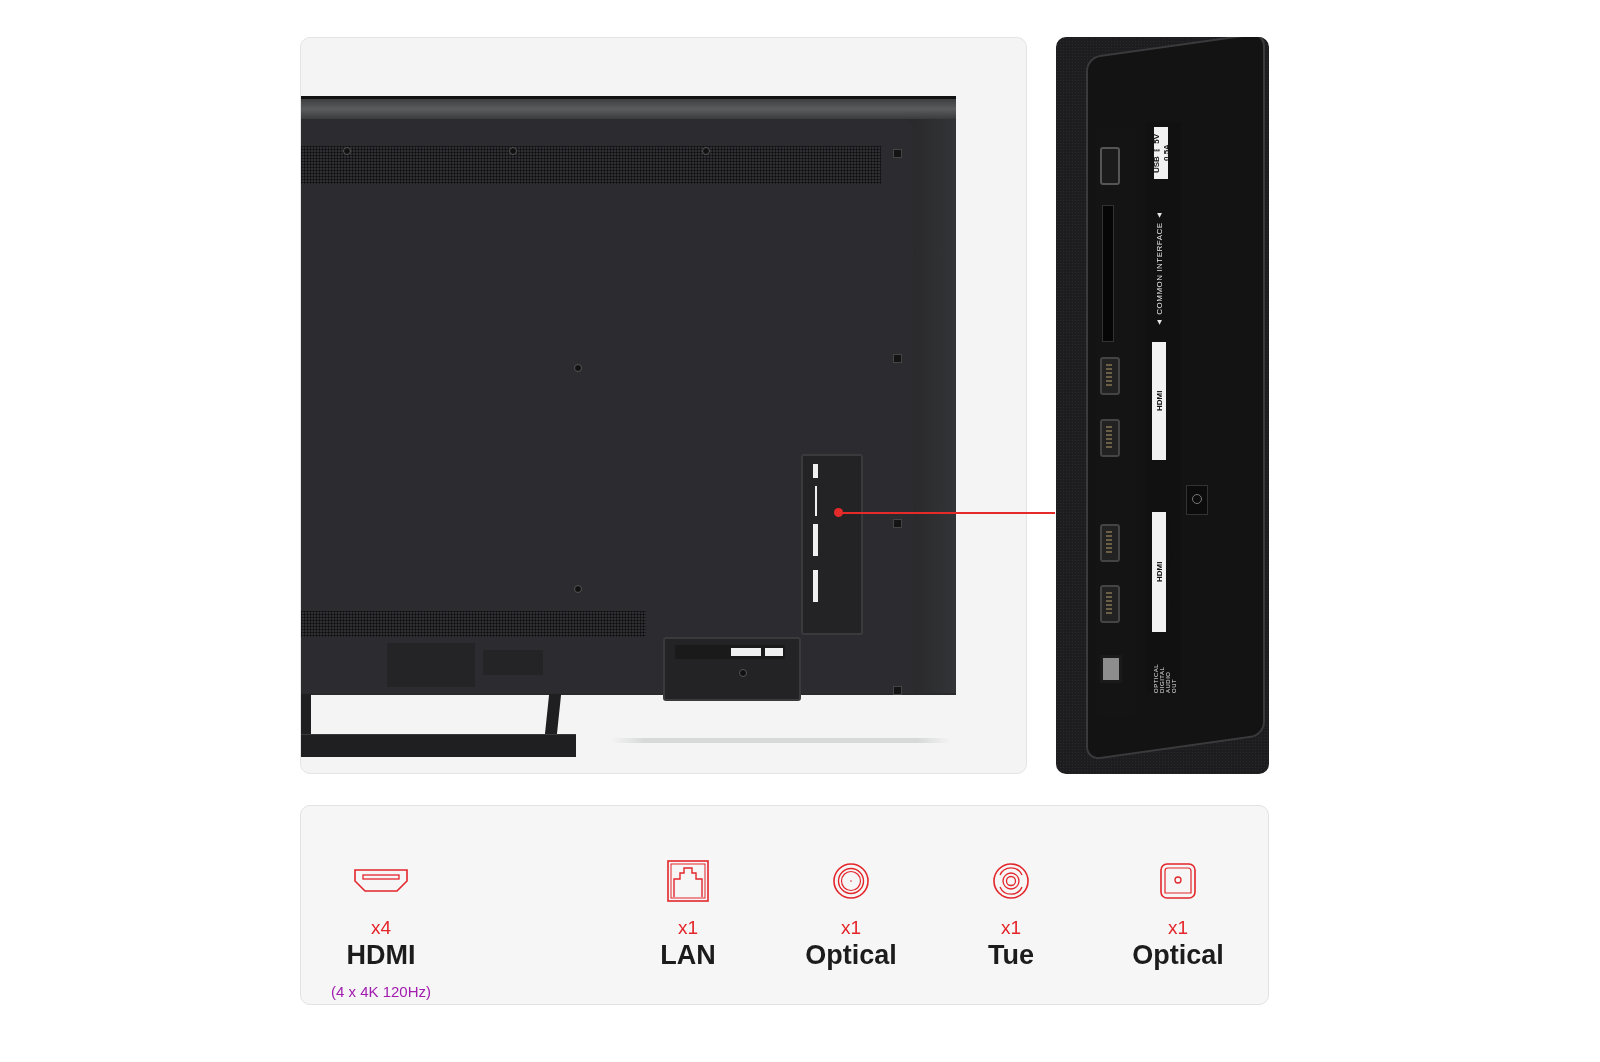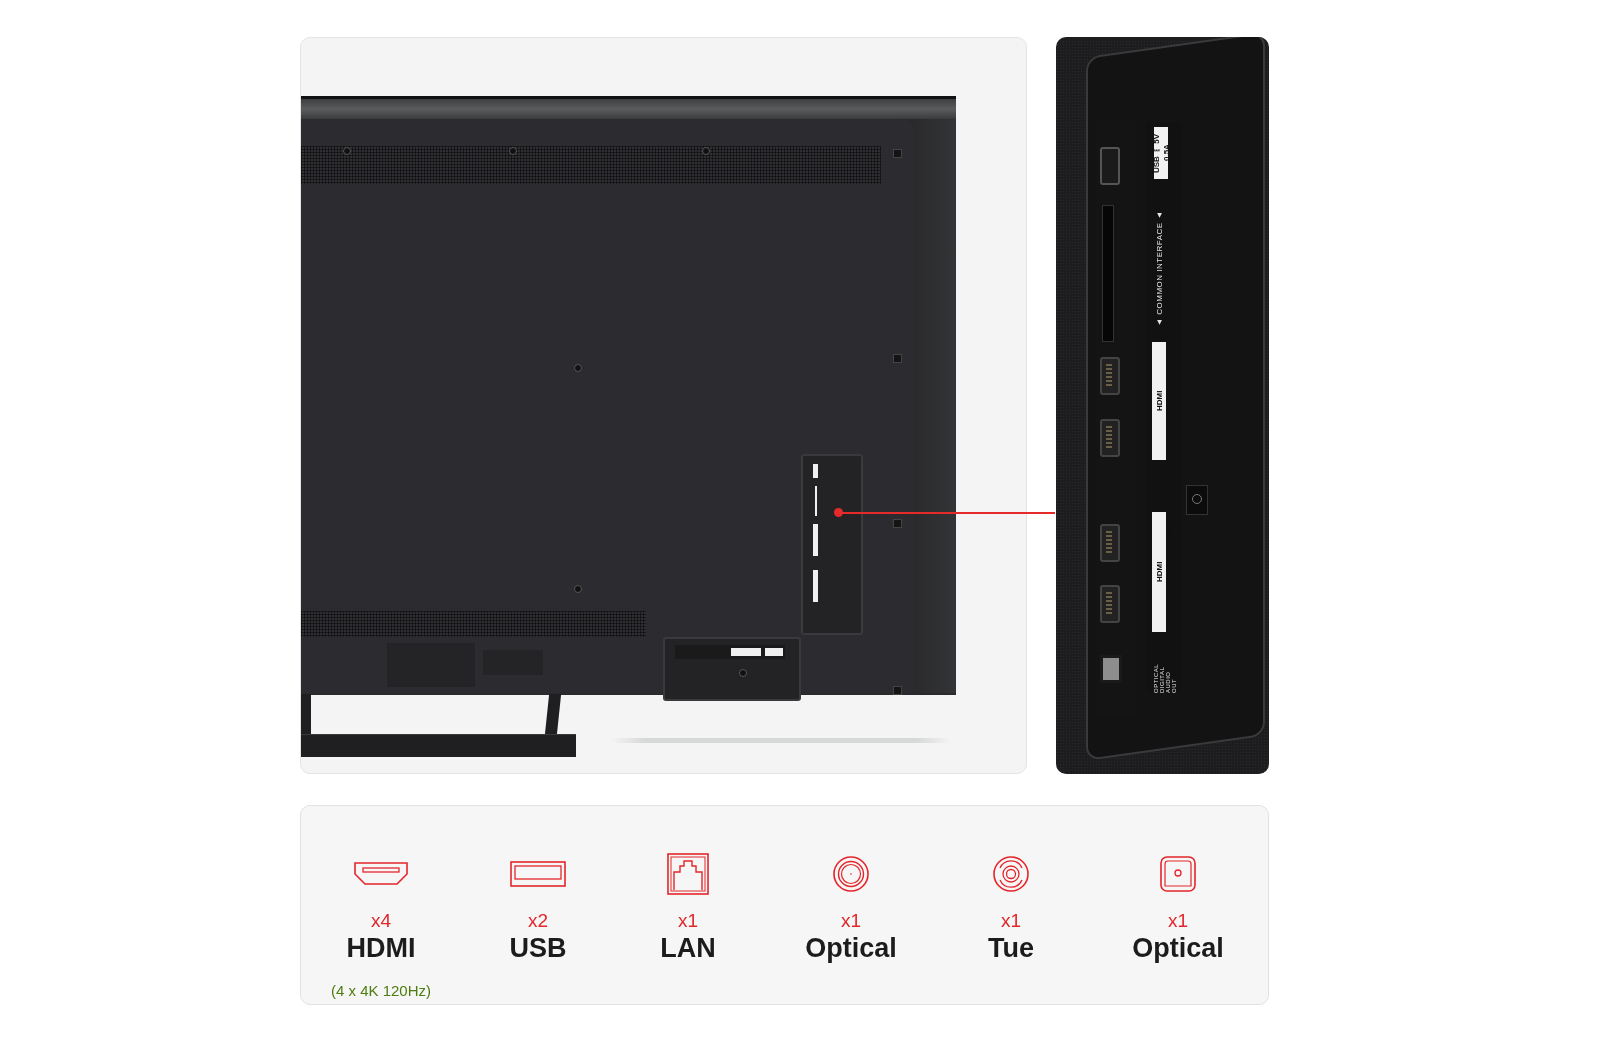--- a/index.html
+++ b/index.html
@@ -36,26 +36,26 @@
   .vtext{position:absolute;color:#e6e6e6;font-size:8px;writing-mode:vertical-rl;transform:rotate(180deg);font-family:"Liberation Sans",sans-serif;letter-spacing:0.5px;}
   .hdmi-port{position:absolute;left:44px;width:16px;height:34px;border:2px solid #444;background:#222;border-radius:3px;}
   .hdmi-port::after{content:"";position:absolute;left:4px;top:5px;width:6px;height:22px;background:repeating-linear-gradient(#6b5f45 0 2px,#222 2px 4px);}
   .usb-port{position:absolute;left:44px;top:110px;width:16px;height:34px;border:2px solid #555;background:#1b1b1b;border-radius:3px;}
   .ci-slot{position:absolute;left:46px;top:168px;width:10px;height:135px;background:#060606;border:1px solid #333;}
   .optical-port{position:absolute;left:44px;top:618px;width:16px;height:22px;background:#8d8d8d;border:3px solid #1a1a1a;}
   .power-jack{position:absolute;left:130px;top:448px;width:20px;height:28px;background:#0c0c0c;border:1px solid #333;}
   .power-jack::after{content:"";position:absolute;left:5px;top:8px;width:8px;height:8px;border-radius:50%;border:1px solid #777;}
 
   
-  .port-items{position:absolute;left:0;top:0;width:100%;height:100%;}
+  .port-items{position:absolute;left:0;top:7px;width:100%;height:100%;}
   .port-item{position:absolute;top:45px;width:160px;text-align:center;}
   .port-icon{height:46px;display:flex;align-items:center;justify-content:center;}
   .port-count{color:#e3262b;font-size:19px;margin-top:14px;line-height:20px;}
   .port-name{color:#1c1c1c;font-size:27px;font-weight:bold;line-height:32px;margin-top:1px;}
-  .port-note{color:#4d7c0f;font-size:15px;margin-top:18px;}
+  .port-note{color:#a21caf;font-size:15px;margin-top:12px;}
 </style>
 </head>
 <body>
 
 <div class="panel" id="tv-panel">
   <div class="tv-frame"></div>
   <div class="tv-frame-top"></div>
   <div class="tv-back">
     <div class="vent" style="left:0;top:27px;width:580px;height:38px;"></div>
     <div class="screw" style="left:42px;top:28px;"></div>
@@ -134,30 +134,20 @@
       <div class="port-icon">
         <svg width="56" height="28" viewBox="0 0 56 28">
             <path d="M2 3 H54 V14 L44 24 H12 L2 14 Z" fill="none" stroke="#e3262b" stroke-width="1.6"></path>
             <rect x="10" y="8" width="36" height="4" fill="none" stroke="#e3262b" stroke-width="1.3"></rect>
           </svg>
       </div>
       <div class="port-count">x4</div>
       <div class="port-name">HDMI</div>
       <div class="port-note">(4 x 4K 120Hz)</div>
     </div>
-    <div class="port-item" style="left:157px;">
-      <div class="port-icon">
-        <svg width="58" height="30" viewBox="0 0 58 30">
-            <rect x="2" y="3" width="54" height="24" fill="none" stroke="#e3262b" stroke-width="1.6"></rect>
-            <rect x="6" y="7" width="46" height="13" fill="none" stroke="#e3262b" stroke-width="1.3"></rect>
-          </svg>
-      </div>
-      <div class="port-count">x2</div>
-      <div class="port-name">USB</div>
-    </div>
     <div class="port-item" style="left:307px;">
       <div class="port-icon">
         <svg width="44" height="44" viewBox="0 0 44 44">
             <rect x="2" y="2" width="40" height="40" fill="none" stroke="#e3262b" stroke-width="1.6"></rect>
             <rect x="5" y="5" width="34" height="34" fill="none" stroke="#e3262b" stroke-width="1"></rect>
             <path d="M8 38 V20 H14 V14 H18 V9 H26 V14 H30 V20 H36 V38" fill="none" stroke="#e3262b" stroke-width="1.4"></path>
           </svg>
       </div>
       <div class="port-count">x1</div>
       <div class="port-name">LAN</div>

